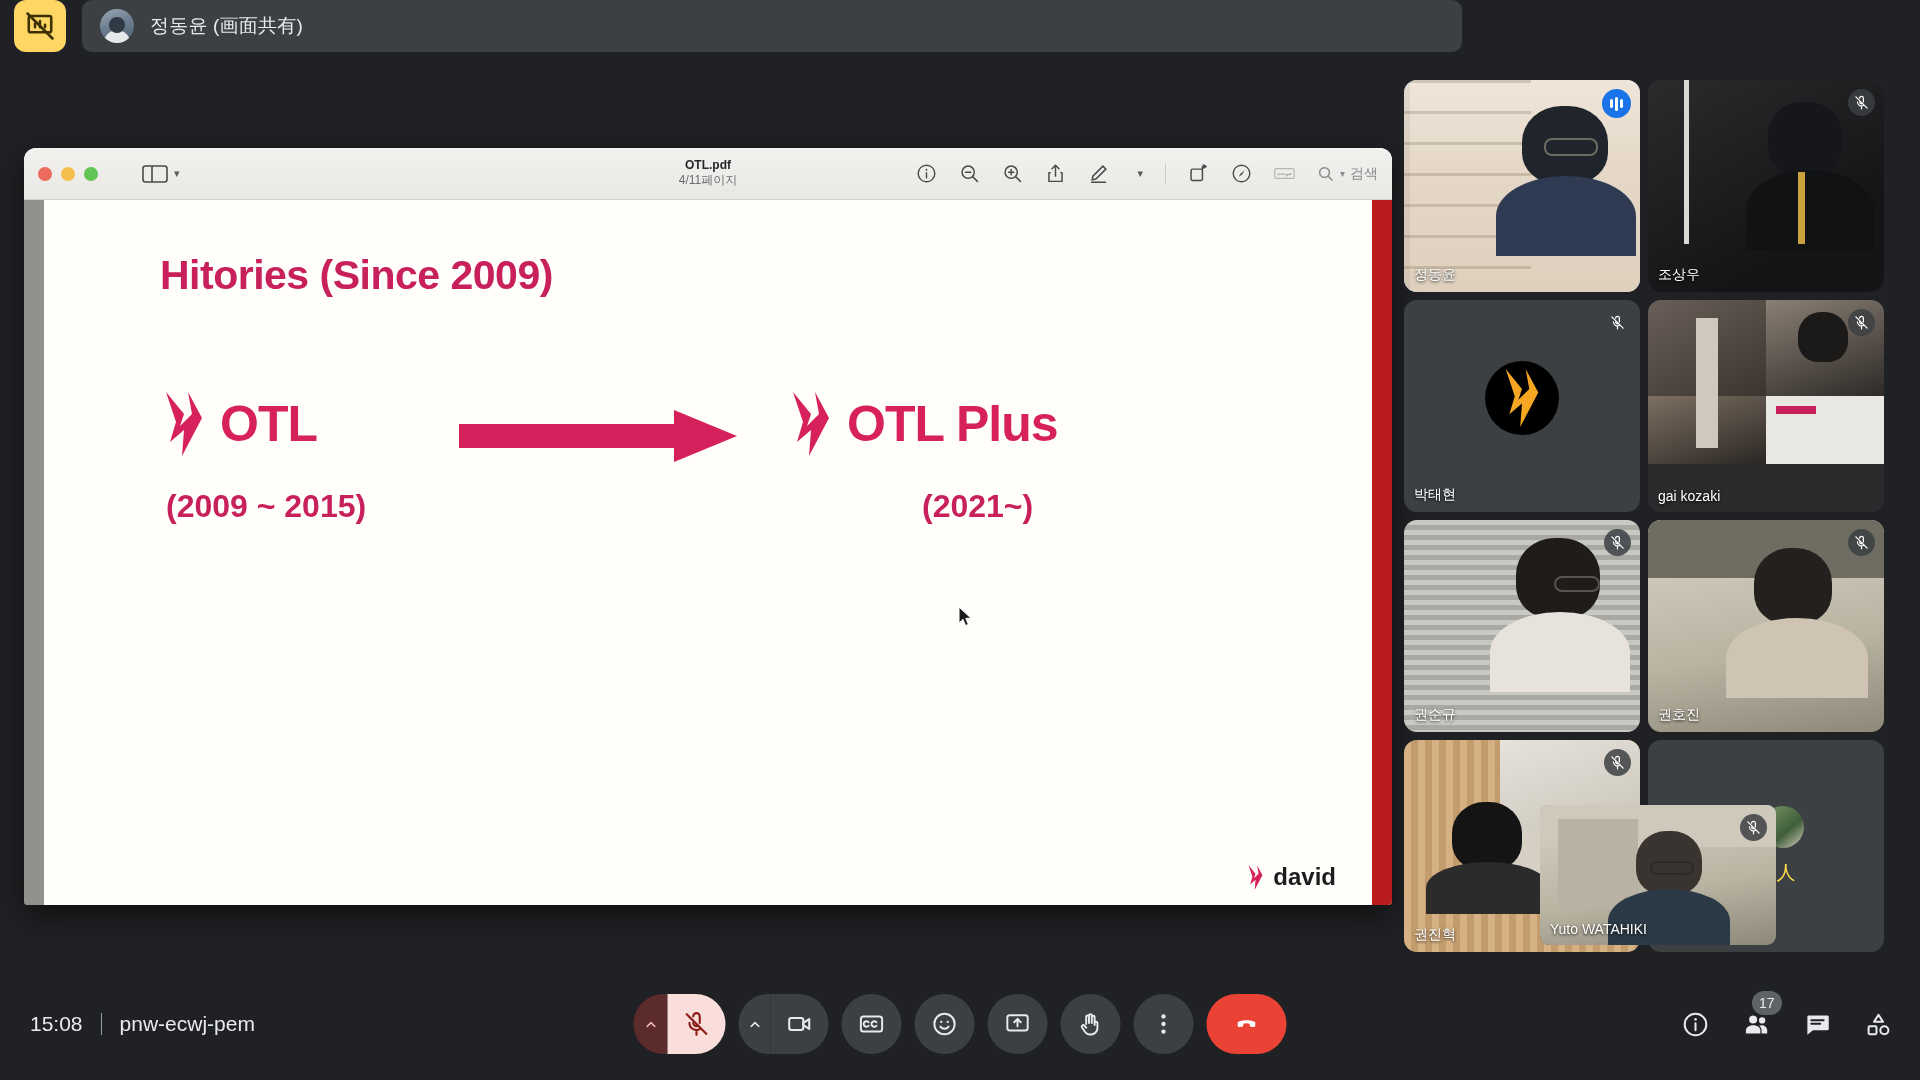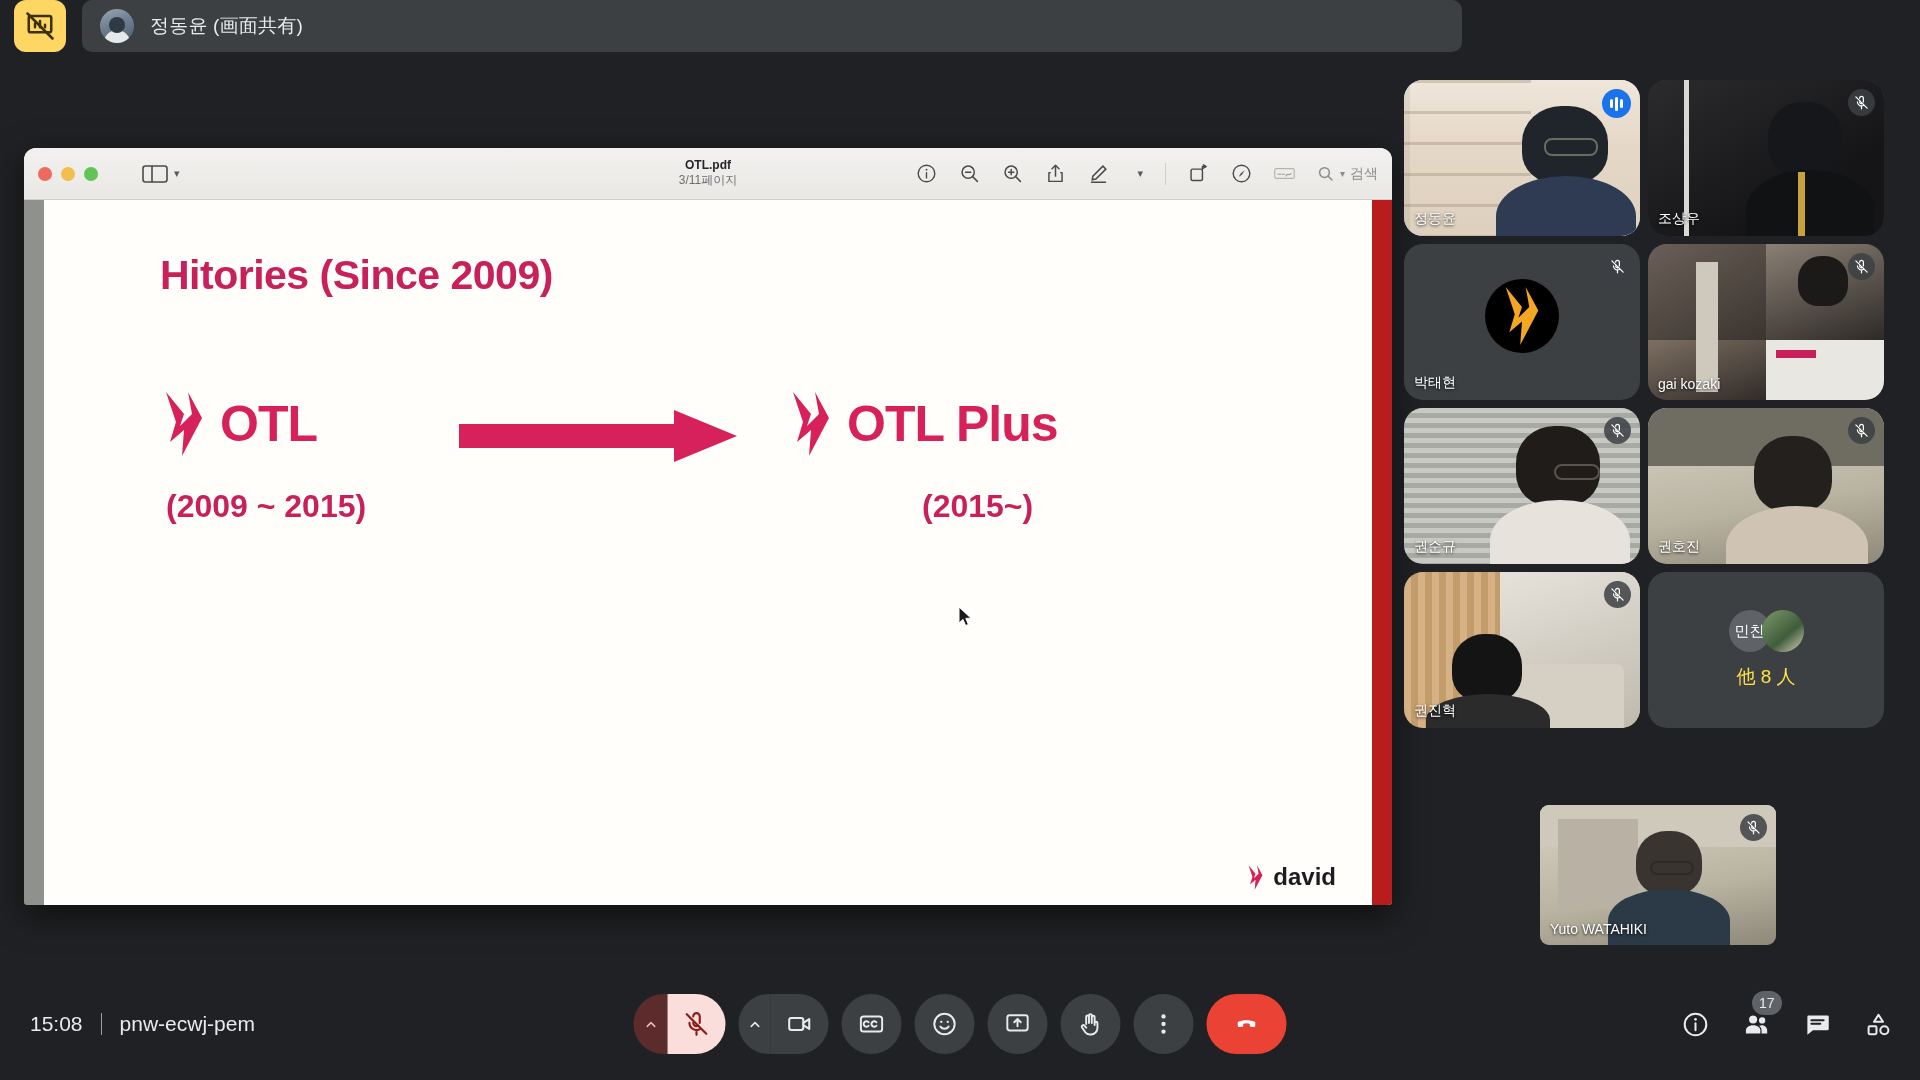--- a/index.html
+++ b/index.html
@@ -111,21 +111,21 @@
     position: absolute; right: 36px; bottom: 14px; display: flex; align-items: center; gap: 9px;
   }
   .slide-footer .fname { color: #1d1d1f; font-size: 24px; font-weight: bold; }
   .slide-footer svg { width: 17px; height: 25px; }
   .cursor { position: absolute; left: 915px; top: 407px; width: 14px; height: 20px; }
 
   
   .tiles { position: absolute; left: 1404px; top: 80px; width: 500px; }
   .tile-row { display: flex; gap: 8px; margin-bottom: 8px; }
   .tile {
-    width: 236px; height: 156px; border-radius: 19px; background: #3c4043;
+    width: 236px; height: 212px; border-radius: 13px; background: #3c4043;
     position: relative; overflow: hidden; flex: none;
   }
   .tile.active { outline: 3px solid #8ab4f8; outline-offset: -3px; }
   .tile-name {
     position: absolute; left: 10px; bottom: 8px; color: #fff; font-size: 14px;
     text-shadow: 0 1px 3px rgba(0,0,0,.9); z-index: 4;
   }
   .mic-off {
     position: absolute; right: 9px; top: 9px; width: 27px; height: 27px;
     border-radius: 50%; background: rgba(60,64,67,.85);
@@ -243,21 +243,21 @@
     <div class="tb-icon sidebar-toggle">
       <svg viewBox="0 0 26 20" fill="none" stroke="#4a4a4a" stroke-width="1.6">
         <rect x="1" y="2" width="24" height="16" rx="2.5"></rect>
         <path d="M10 2v16"></path>
       </svg>
     </div>
     <span class="chev">▾</span>
 
     <div class="doc-title-block">
       <div class="t1">OTL.pdf</div>
-      <div class="t2">3/11페이지</div>
+      <div class="t2">4/11페이지</div>
     </div>
 
     <div class="tb-right">
       <span class="tb-icon">
         <svg viewBox="0 0 24 24" fill="none" stroke="#4a4a4a" stroke-width="1.6">
           <circle cx="12" cy="12" r="9.5"></circle>
             <path d="M12 11v6" stroke-linecap="round"></path>
           <circle cx="12" cy="7.6" r="1.1" fill="#4a4a4a" stroke="none"></circle>
         </svg>
       </span>
@@ -340,21 +340,21 @@
             <span class="brand-word">OTL Plus</span>
           </div>
 
           <div class="arrow-wrap">
             <svg viewBox="0 0 280 56" width="280" height="56">
               <path d="M0 16 H215 V2 L278 28 L215 54 V40 H0 Z" fill="#d6215c"></path>
             </svg>
           </div>
 
           <div class="brand-sub left">(2009 ~ 2015)</div>
-          <div class="brand-sub right">(2015~)</div>
+          <div class="brand-sub right">(2021~)</div>
         </div>
 
 
         <div class="slide-footer">
           <svg viewBox="0 0 44 64">
             <path d="M4 0 L22 22 L18 34 L30 22 L26 0 L40 26 L20 64 L22 38 L8 50 L14 30 Z" fill="#d6215c"></path>
           </svg>
           <span class="fname">david</span>
         </div>
 

